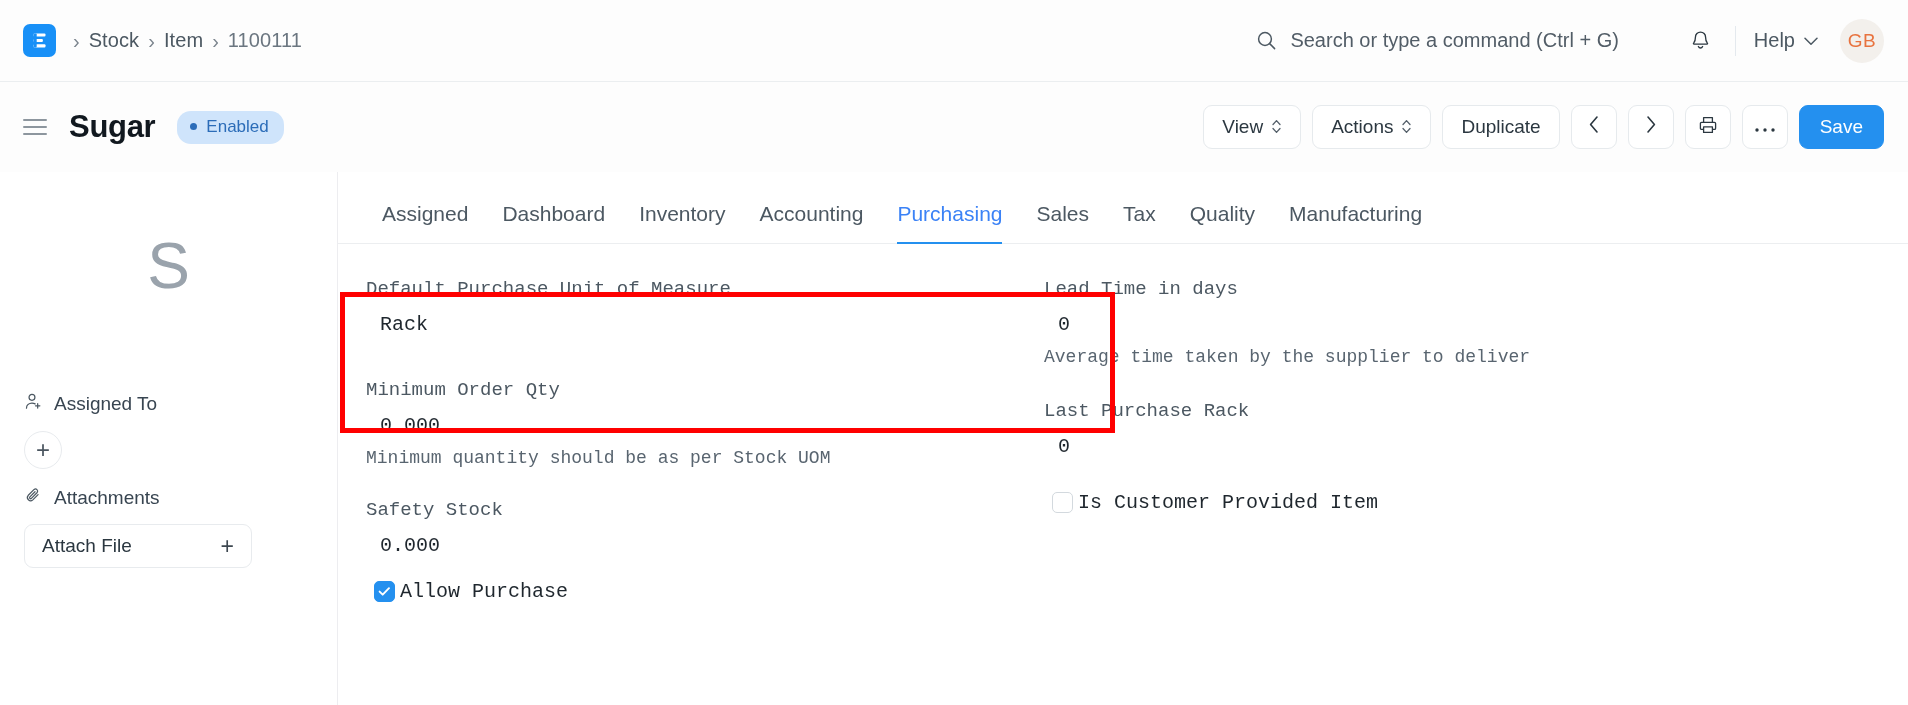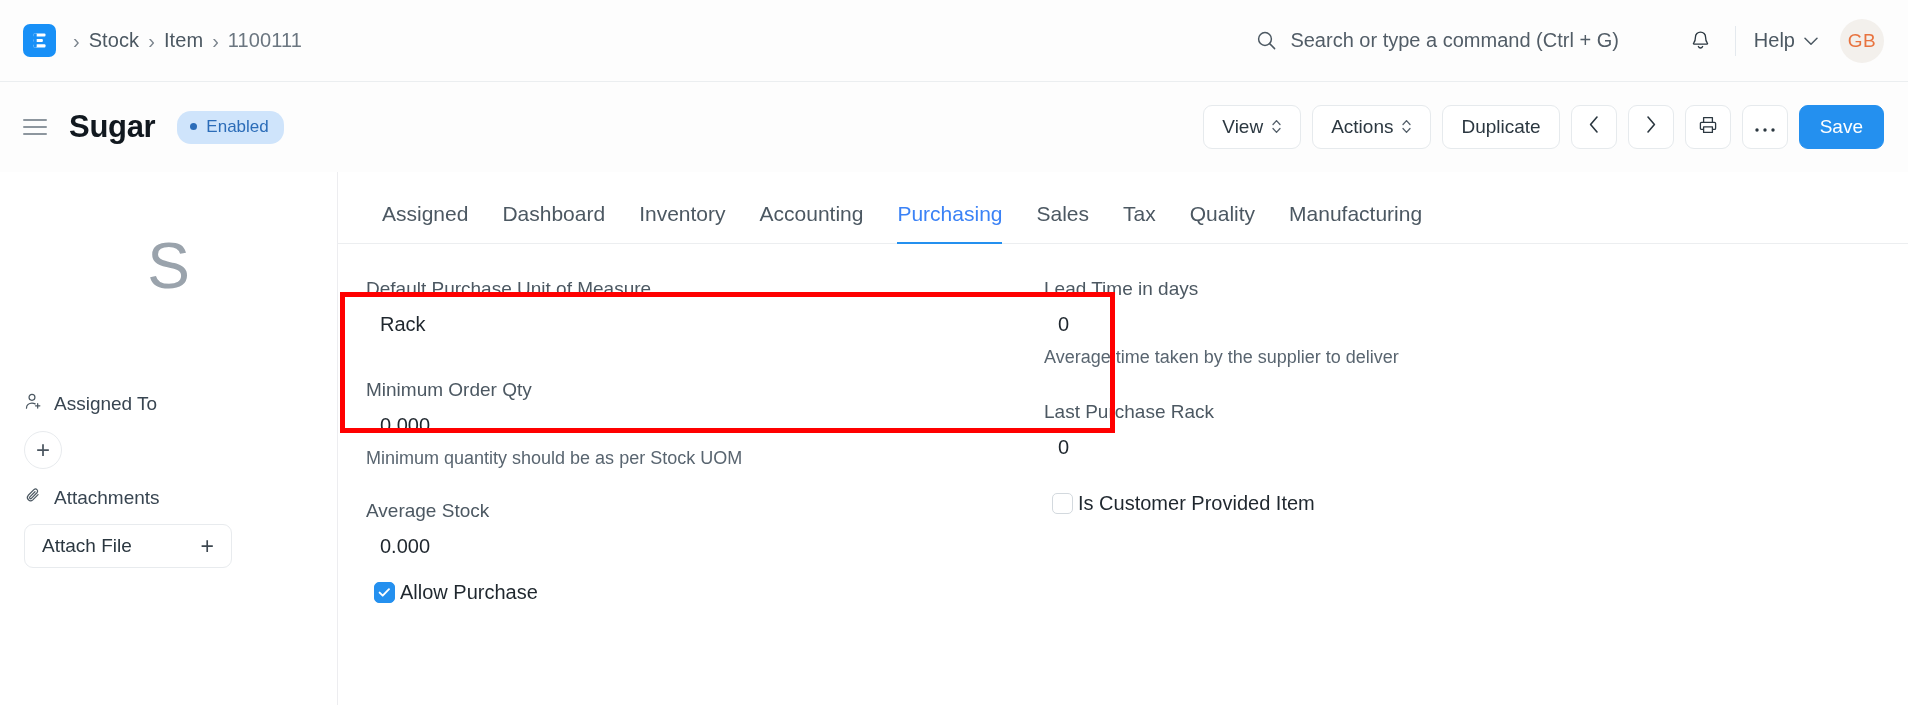--- a/index.html
+++ b/index.html
@@ -100,21 +100,21 @@
   .assigned-wrap { position: absolute; top: 220px; left: 24px; right: 24px; }
   .plus-circle {
     margin-top: 15px;
     width: 38px; height: 38px; border-radius: 50%;
     border: 1px solid #e8ebee; background:#fff;
     display: flex; align-items: center; justify-content: center;
     font-size: 24px; color: #4a555f; line-height: 1;
   }
   .attach-wrap { position: absolute; top: 314px; left: 24px; right: 24px; }
   .attach-btn {
-    margin-top: 14px; height: 44px; width: 208px;
+    margin-top: 14px; height: 44px; width: 228px;
     border: 1px solid #e8ebee; border-radius: 9px; background: #fff;
     display: flex; align-items: center; justify-content: space-between;
     padding: 0 17px; font-size: 19px; color: #2b3740;
   }
   .attach-btn .pl { font-size: 23px; color: #3d4750; line-height: 1; }
 
   
   .main { position: absolute; top: 0; left: 338px; right: 0; bottom: 0; overflow: hidden; }
   .tabs {
     display: flex; align-items: flex-end; gap: 0;
@@ -126,21 +126,21 @@
   }
   .tab.active { color: #3b82f6; font-weight: normal; }
   .tab.active::after {
     content: ""; position: absolute; left: 17px; right: 17px; bottom: -1px;
     height: 2px; background: #2490ef;
   }
 
   .form {
     position: relative; display: flex; padding: 0; height: calc(100% - 72px);
   }
-  .col { padding-top: 24px; }
+  .col { padding-top: 24px; font-family: Liberation Mono, monospace; }
   .col-left  { width: 680px; padding-left: 28px; }
   .col-right { width: 680px; padding-left: 26px; }
 
   .field { margin-bottom: 2px; }
   .f-label { font-size: 19px; color: #4c5862; padding: 10px 0 4px 0; }
   .f-value { font-size: 20px; color: #1f272e; padding: 9px 0 9px 14px; }
   .f-desc  { font-size: 18px; color: #596570; padding: 2px 0 6px 0; }
 
   .checkline { display: flex; align-items: center; gap: 5px; padding: 12px 0 0 8px; }
   .cbox {
@@ -361,21 +361,21 @@
             <div class="f-value">Rack</div>
           </div>
 
           <div class="field" style="margin-top:24px">
             <div class="f-label">Minimum Order Qty</div>
             <div class="f-value">0.000</div>
             <div class="f-desc">Minimum quantity should be as per Stock UOM</div>
           </div>
 
           <div class="field" style="margin-top:15px">
-            <div class="f-label">Average Stock</div>
+            <div class="f-label">Safety Stock</div>
             <div class="f-value">0.000</div>
           </div>
 
           <div class="checkline">
             <span class="cbox checked">
               <svg width="13" height="11" viewBox="0 0 13 11" fill="none">
                 <path d="M1.6 5.6L4.7 8.7L11 2.2" stroke="#ffffff" stroke-width="1.9" stroke-linecap="round" stroke-linejoin="round"></path>
               </svg>
             </span>
             <span class="check-label">Allow Purchase</span>

